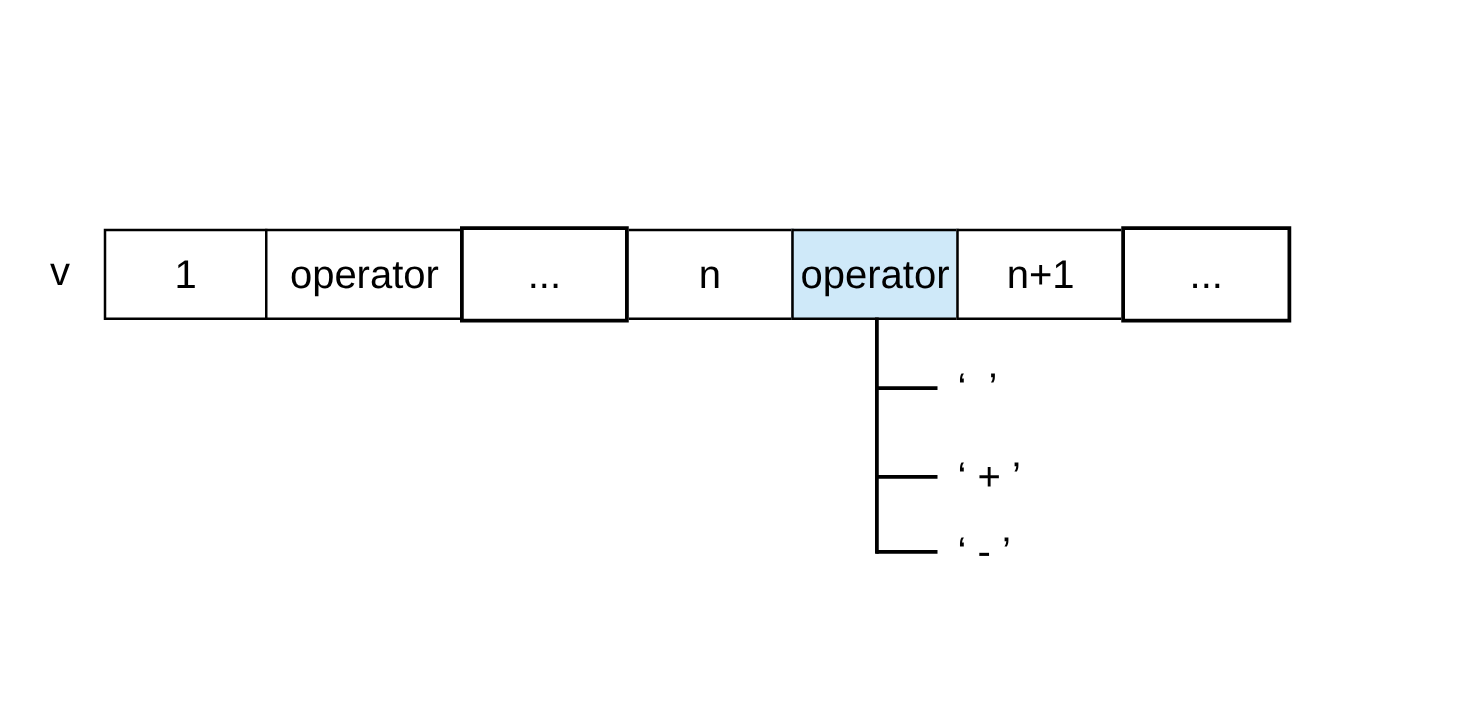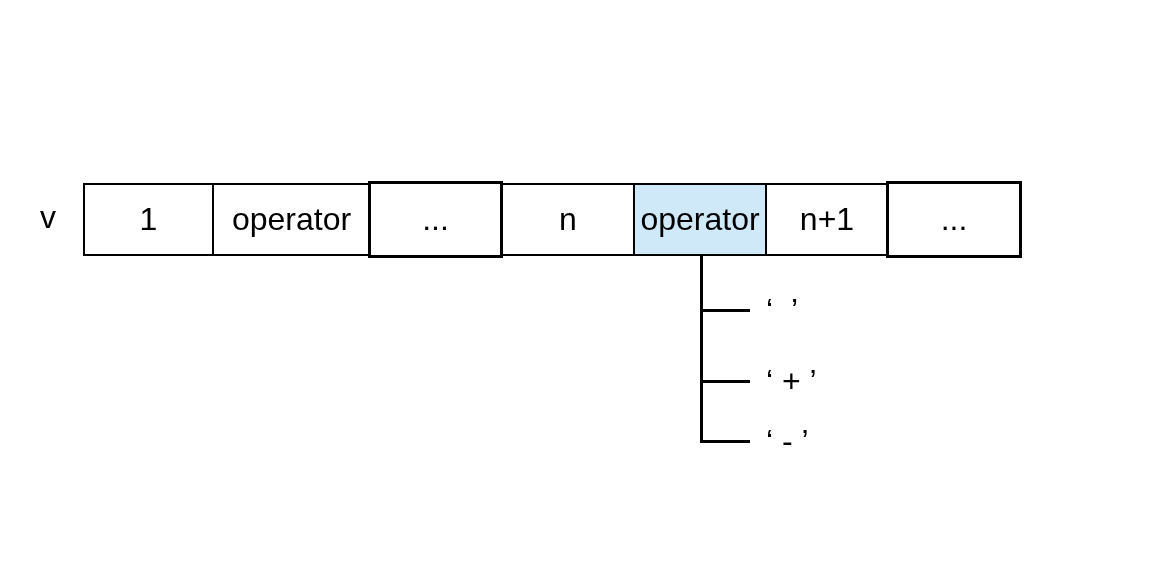--- a/index.html
+++ b/index.html
@@ -56,21 +56,21 @@
     height: 77px;
     z-index: 2;
     margin-left: -3px;
   }
   .cell.hl { background: #cfe9f9; }
   .c1 { width: 131px; }
   .c2 { width: 159px; }
   .c3 { width: 135px; }
   .c4 { width: 134px; }
   .c5 { width: 134px; }
-  .c6 { width: 124px; }
+  .c6 { width: 135px; }
   .c7 { width: 136px; }
 
   
   .tree-vline {
     position: absolute;
     left: 700px;
     top: 254px;
     width: 3px;
     height: 189px;
     background: #000000;

